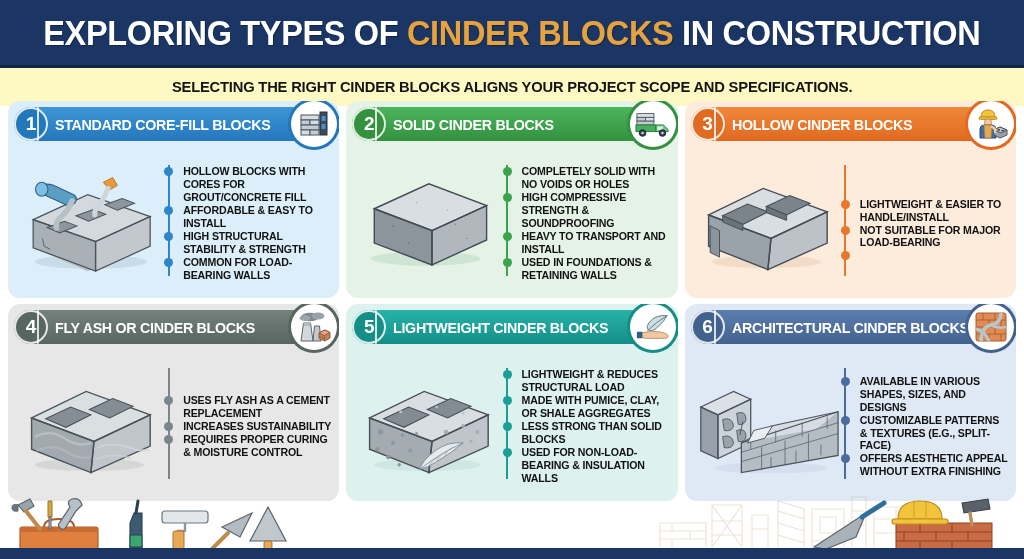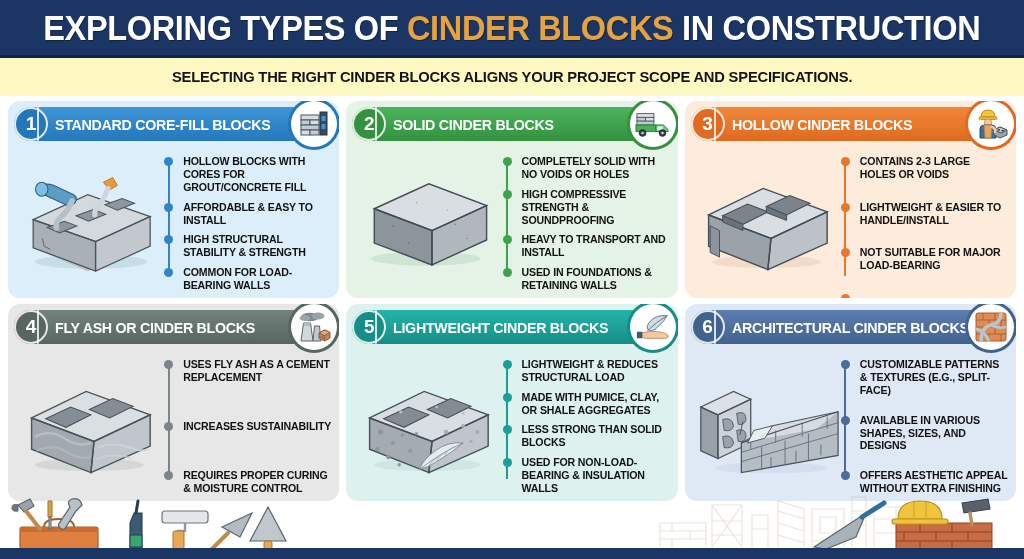--- a/index.html
+++ b/index.html
@@ -9,21 +9,21 @@
     background: #ffffff;
     overflow: hidden;
   }
   .page {
     position: relative; width: 1024px; height: 559px;
     background: #ffffff; overflow: hidden;
   }
 
   
   .header {
-    height: 58px; background: #1b3664;
+    height: 68px; background: #1b3664;
     display: flex; align-items: center; justify-content: center;
     border-bottom: 3px solid #0f2648;
   }
   .header-title {
     font-size: 35px; font-weight: bold; letter-spacing: -0.4px;
     color: #ffffff; text-transform: uppercase;
     white-space: nowrap; transform: scaleX(0.93);
     text-shadow: 1px 1px 0 rgba(0,0,0,.35);
   }
   .header-title .accent { color: #e5a23e; }
@@ -93,21 +93,21 @@
   }
   .illus {
     flex: 0 0 47%;
     display: flex; align-items: center; justify-content: center;
   }
   .illus svg { max-width: 100%; max-height: 100%; }
 
   .bullets {
     flex: 1; position: relative;
     padding-left: 15px; padding-top: 4px;
-    display: flex; flex-direction: column; justify-content: space-between;
+    display: flex; flex-direction: column; justify-content: center;
   }
   .bullets .spine {
     position: absolute; left: 3.5px; top: 14px; bottom: 16px;
     width: 2px;
   }
   .bullet {
     position: relative; display: block;
     font-size: 10.6px; font-weight: bold; line-height: 1.22;
     color: #111111; letter-spacing: -0.15px;
     text-transform: uppercase;
@@ -278,21 +278,20 @@
             <path d="M100 86 L172 52 L172 92 L96 126 Z" fill="none" stroke="#454e56" stroke-width="1.8"></path>
             <path d="M38 57 L70 42 L96 52 L64 68 Z" fill="#7c848b" stroke="#454e56" stroke-width="1.4"></path>
             <path d="M38 57 L64 68 L64 76 L38 65 Z" fill="#6b737a" stroke="#454e56" stroke-width="1.2"></path>
             <path d="M94 45 L124 31 L150 41 L120 56 Z" fill="#7c848b" stroke="#454e56" stroke-width="1.4"></path>
             <path d="M94 45 L120 56 L120 63 L94 53 Z" fill="#6b737a" stroke="#454e56" stroke-width="1.2"></path>
             <path d="M22 70 L34 76 L34 110 L22 104 Z" fill="#8d959c" stroke="#454e56" stroke-width="1.2"></path>
           </svg>
         </div>
         <div class="bullets">
           <div class="spine" style="background:#e8762c;"></div>
-          <div class="bullet"><span class="dot" style="background:#e8762c;"></span><span>CONTAINS 2-3 LARGE HOLES OR VOIDS</span></div>
           <div class="bullet"><span class="dot" style="background:#e8762c;"></span><span>LIGHTWEIGHT &amp; EASIER TO HANDLE/INSTALL</span></div>
           <div class="bullet"><span class="dot" style="background:#e8762c;"></span><span>NOT SUITABLE FOR MAJOR LOAD-BEARING</span></div>
           <div class="bullet"><span class="dot" style="background:#e8762c;"></span></div>
         </div>
       </div>
     </div>
 
     <div class="card" style="background:#E6E7E6;">
       <div class="card-head" style="background:linear-gradient(#74827e,#586661);">
         <div class="num-badge" style="background:#586661;">4</div>
@@ -446,22 +445,22 @@
               <path d="M62 100 L186 62 M62 112 L186 76"></path>
               <path d="M88 93 L88 122 M118 85 L118 116 M148 76 L148 110 M100 106 L100 120 M132 98 L132 112 M164 90 L164 104 M74 82 L74 96 M106 72 L106 88 M140 62 L140 80 M172 54 L172 70"></path>
             </g>
             <path d="M62 88 L186 48 L186 104 L62 126 Z" fill="none" stroke="#4b545d" stroke-width="1.6"></path>
             <path d="M62 88 L102 66 L186 48" fill="none" stroke="#4b545d" stroke-width="1.4"></path>
             <path d="M78 72 L102 66 L92 82 L70 88 Z" fill="#e9eef2" stroke="#4b545d" stroke-width="1.2"></path>
           </svg>
         </div>
         <div class="bullets">
           <div class="spine" style="background:#4a6b9e;"></div>
+          <div class="bullet"><span class="dot" style="background:#4a6b9e;"></span><span>AVAILABLE IN VARIOUS SHAPES, SIZES, AND DESIGNS</span></div>
           <div class="bullet"><span class="dot" style="background:#4a6b9e;"></span><span>CUSTOMIZABLE PATTERNS &amp; TEXTURES (e.g., split-face)</span></div>
-          <div class="bullet"><span class="dot" style="background:#4a6b9e;"></span><span>AVAILABLE IN VARIOUS SHAPES, SIZES, AND DESIGNS</span></div>
           <div class="bullet"><span class="dot" style="background:#4a6b9e;"></span><span>OFFERS AESTHETIC APPEAL WITHOUT EXTRA FINISHING</span></div>
         </div>
       </div>
     </div>
 
   </div>
 
   <svg class="footer-art" viewBox="0 0 1024 60">
     <g>
 

